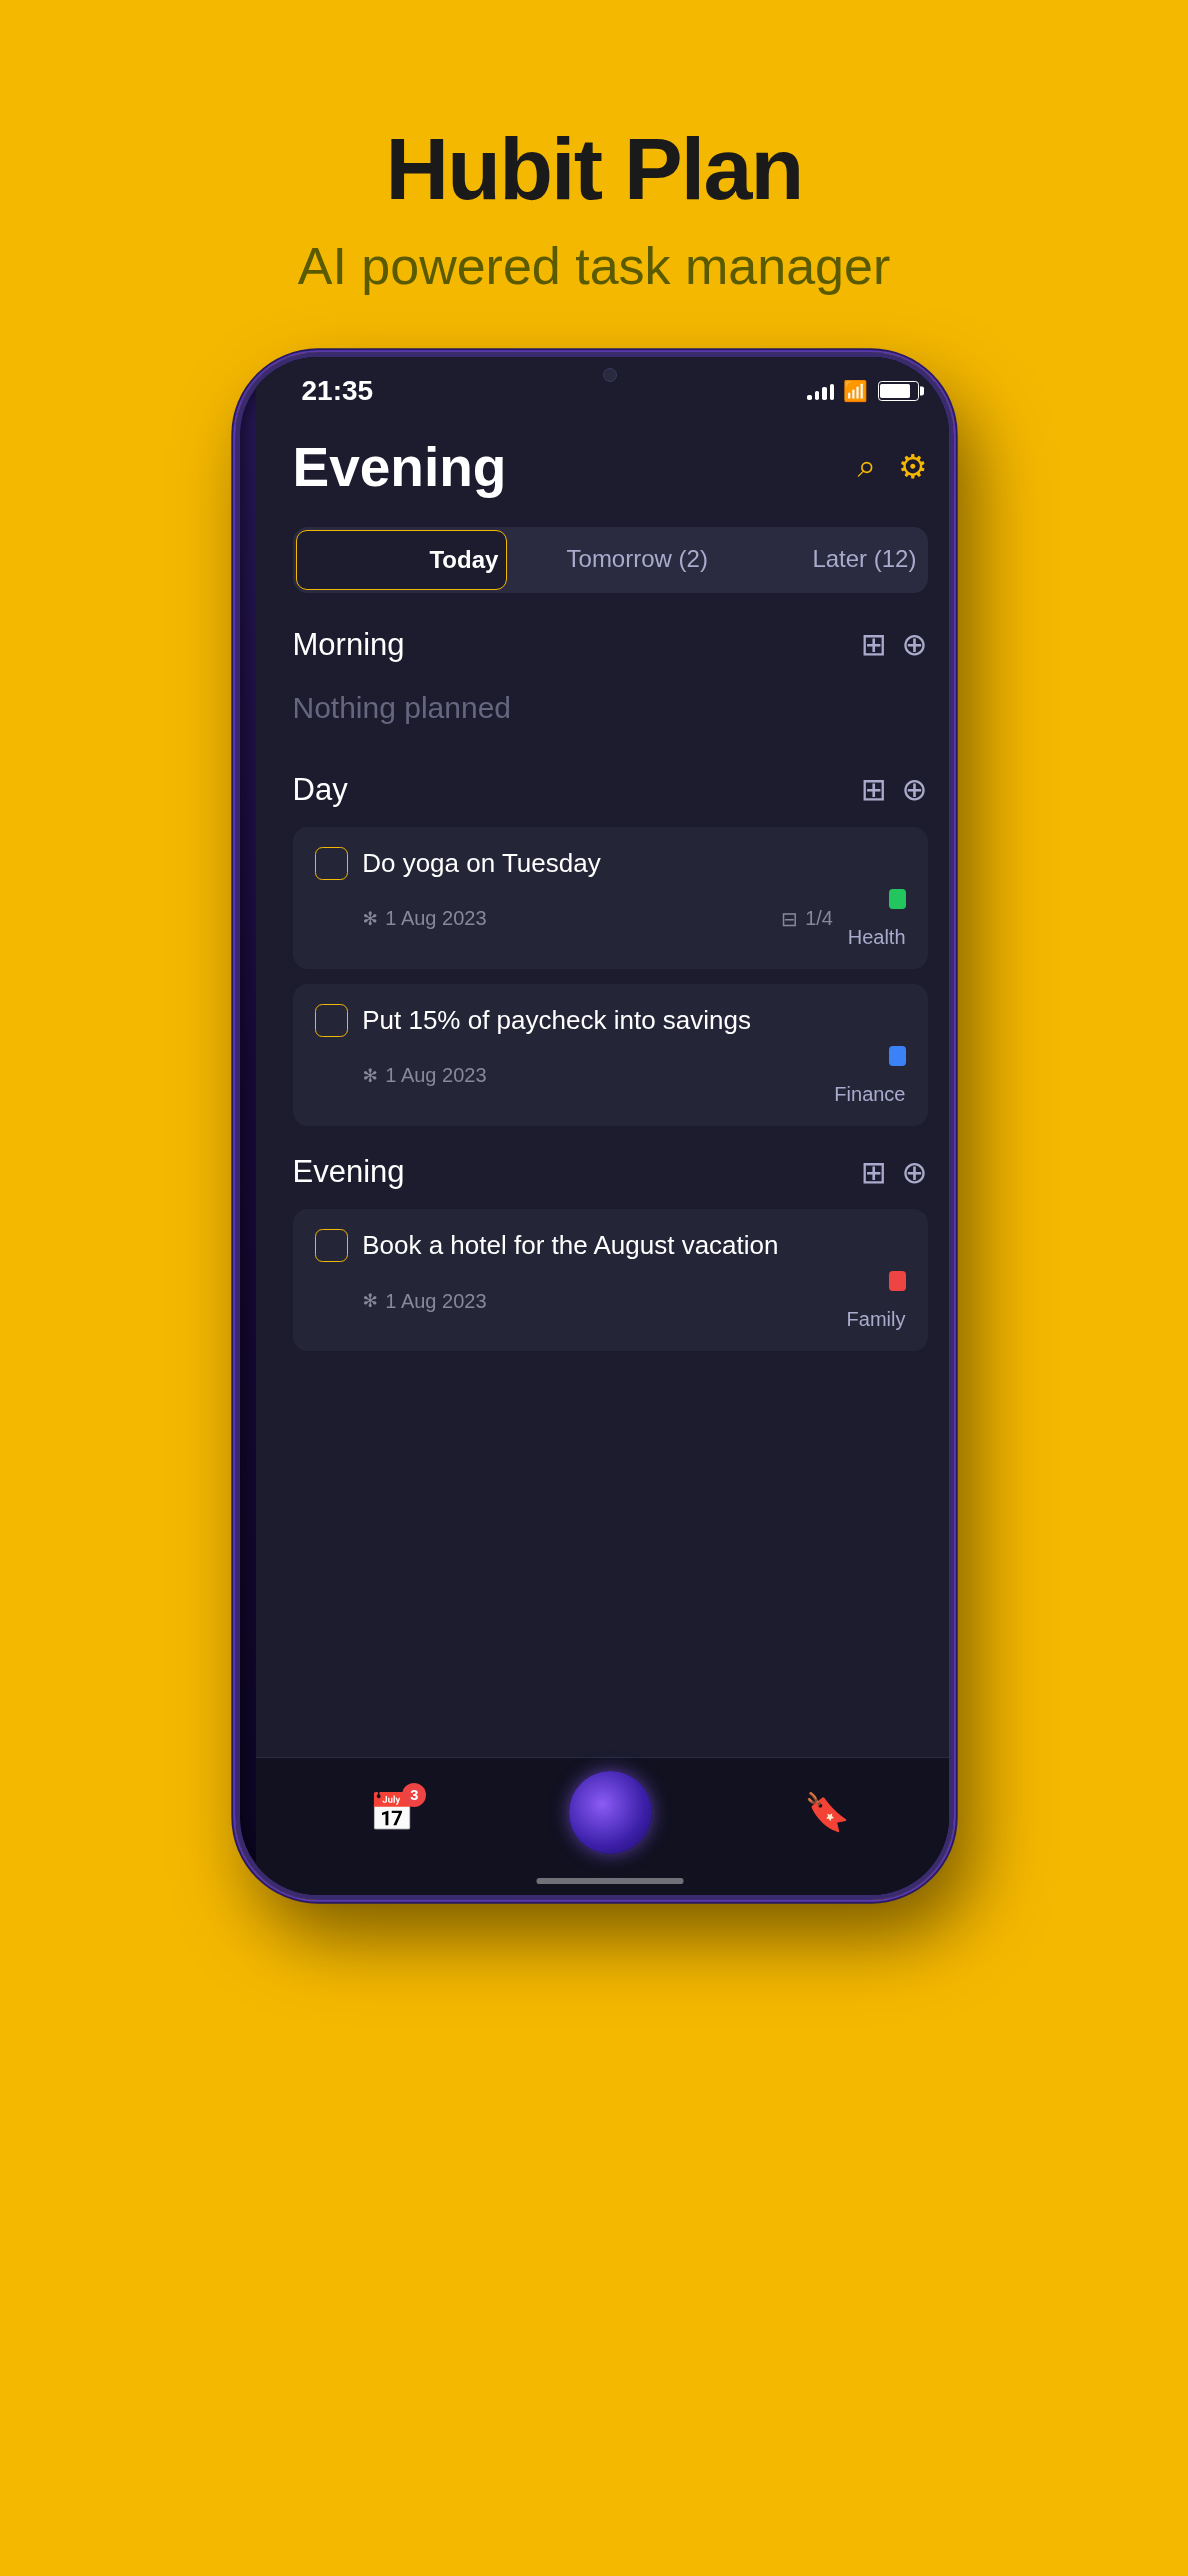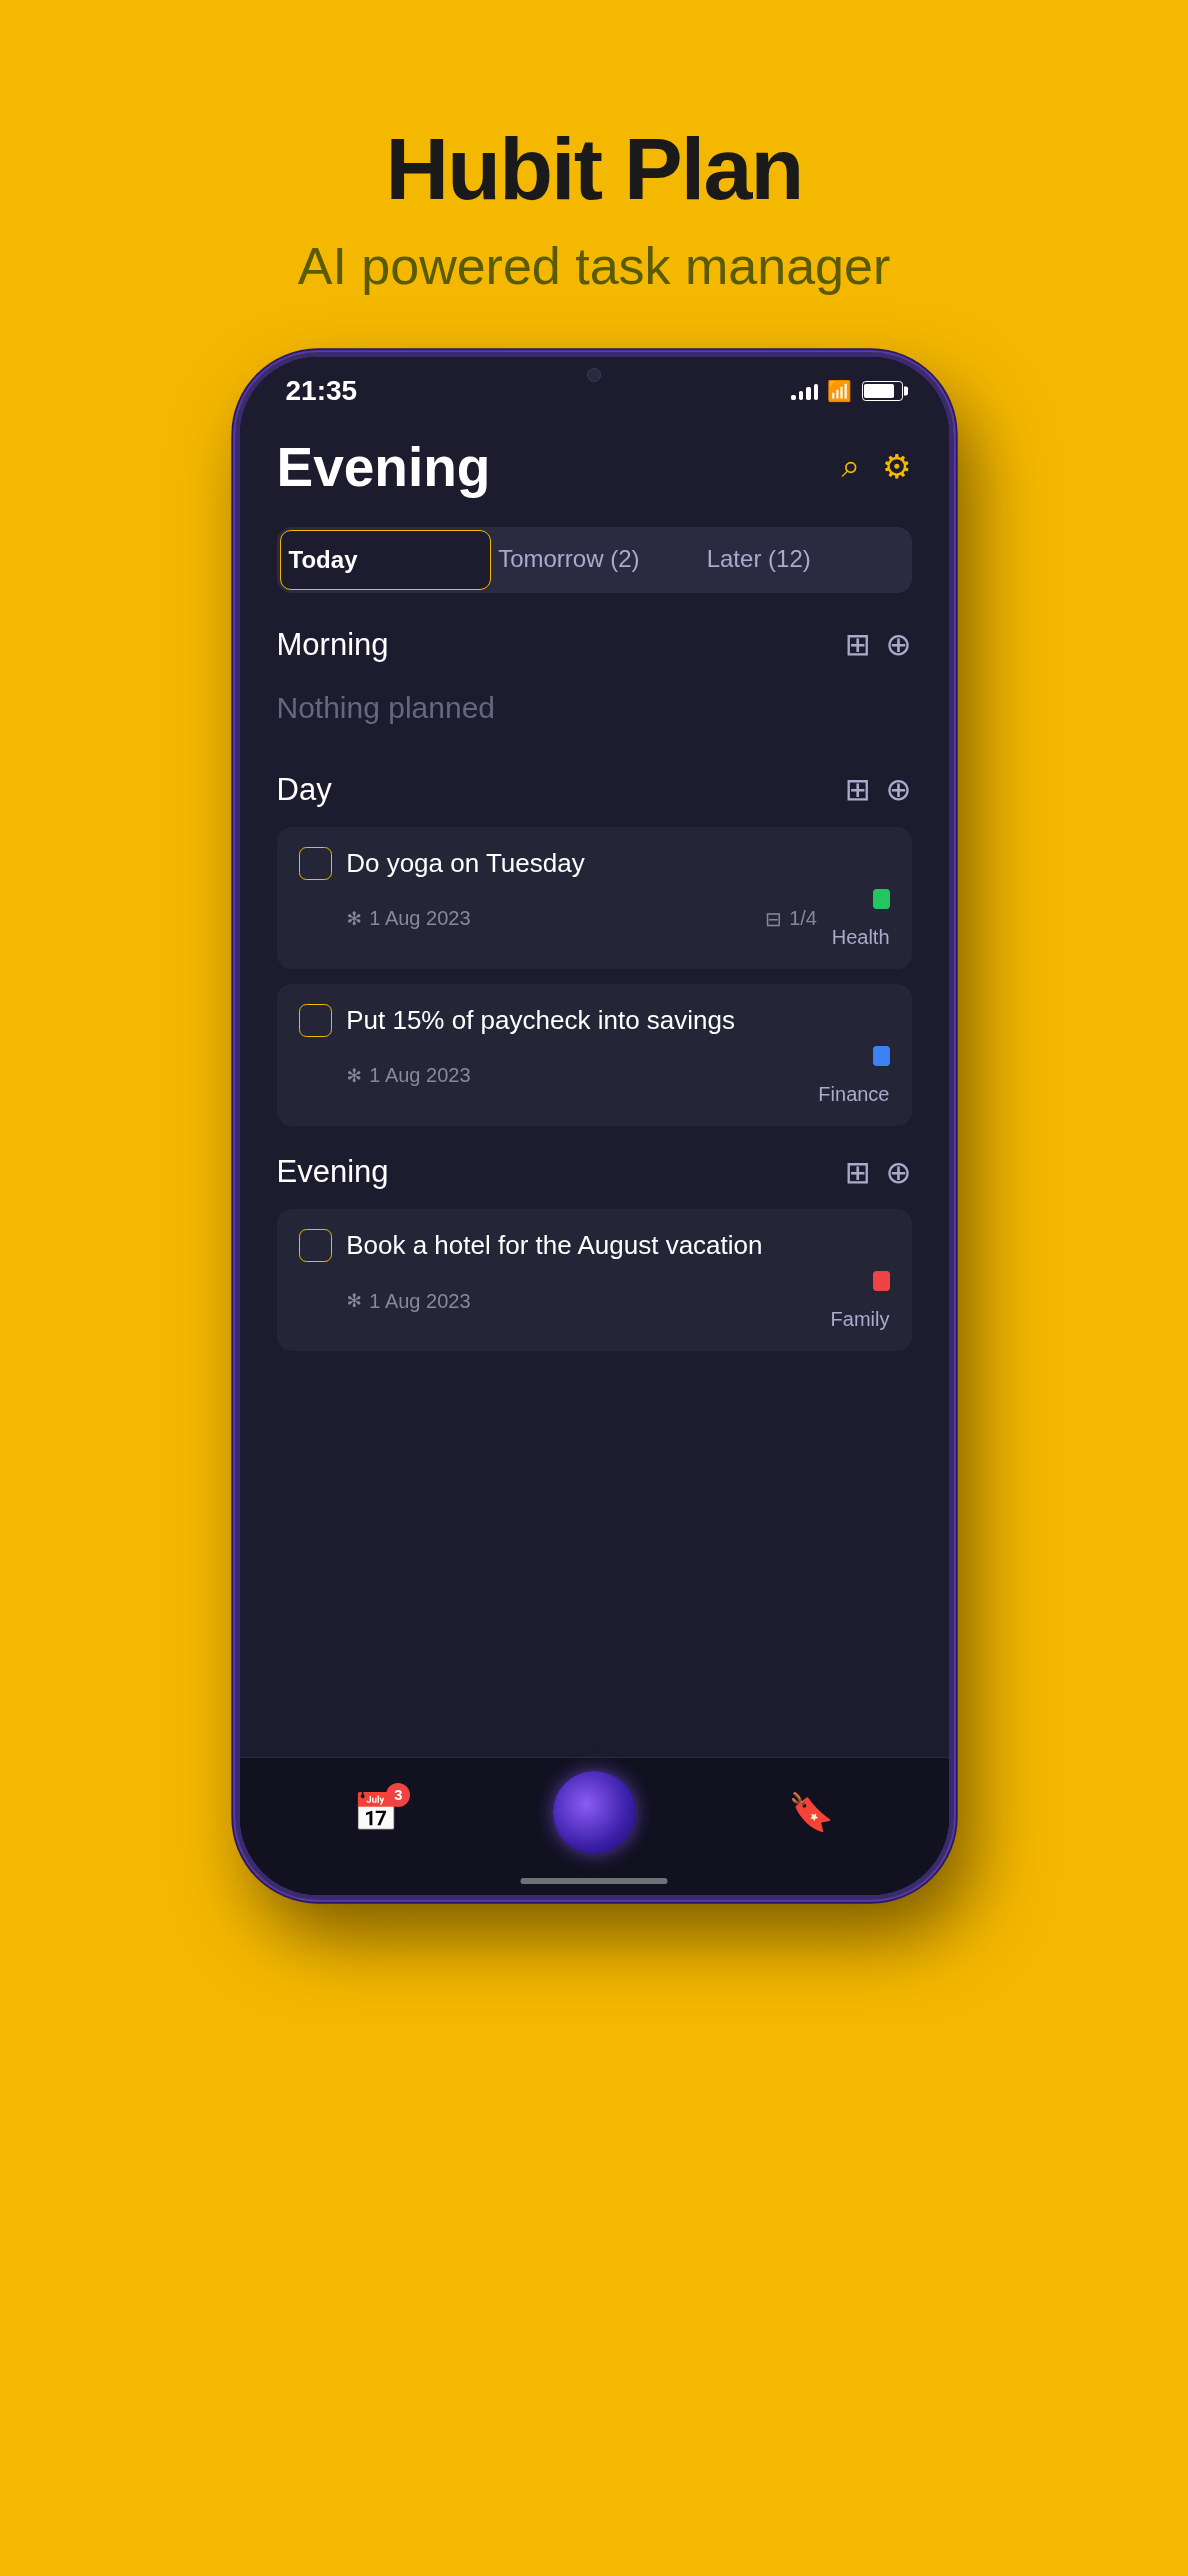--- a/index.html
+++ b/index.html
@@ -67,20 +67,21 @@
       box-shadow: 1.8px 0 5.5px rgba(0,0,60,0.5);
     }
 
     .phone-inner {
       width: 100%;
       height: 100%;
       background-color: #1a1a2e;
       border-radius: 25px;
       overflow: hidden;
       position: relative;
+      margin-left: 16px;
     }
 
     
     .status-bar {
       display: flex;
       justify-content: space-between;
       align-items: center;
       padding: 18.4px 46px 9.2px;
       background-color: #1c1c2e;
     }
@@ -207,21 +208,21 @@
     .tab-bar {
       display: flex;
       background: #2a2a40;
       border-radius: 14.7px;
       padding: 3.7px;
       margin-bottom: 33px;
     }
 
     .tab-item {
       flex: 1;
-      text-align: left;
+      text-align: right;
       padding: 14.7px 7.4px;
       border-radius: 11px;
       font-size: 24px;
       font-weight: 500;
       color: #aaaacc;
       cursor: pointer;
     }
 
     .tab-item.active {
       background: #1c1c2e;

